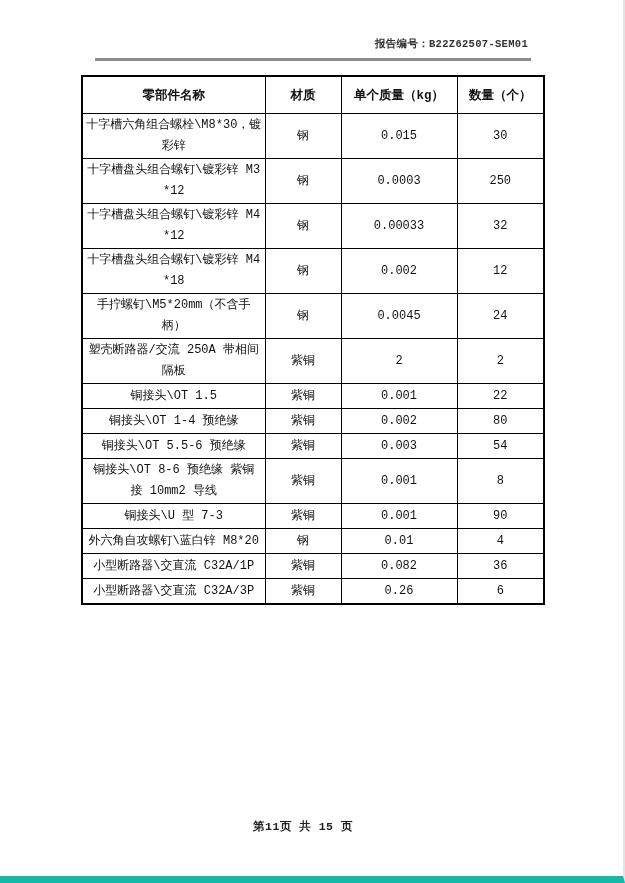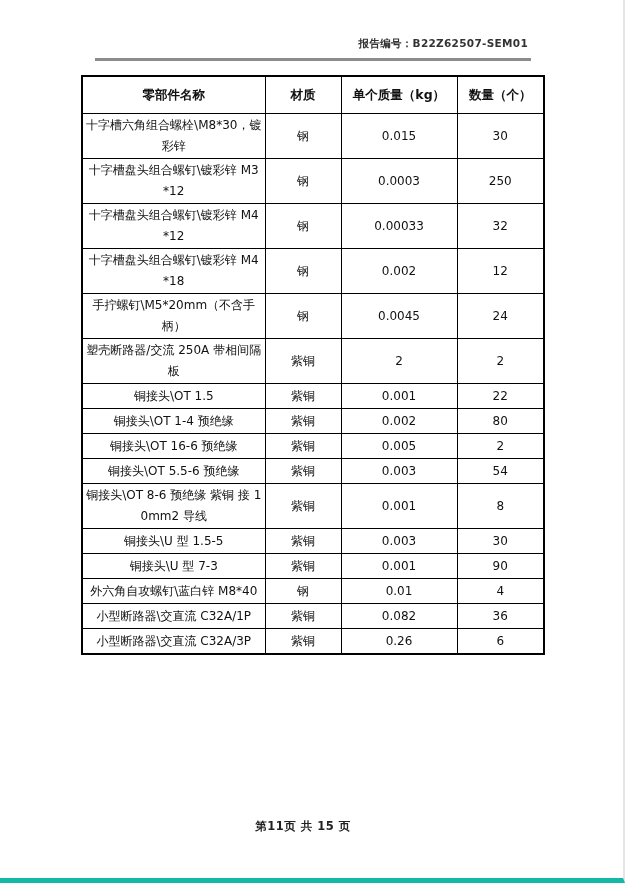--- a/index.html
+++ b/index.html
@@ -8,22 +8,23 @@
     background:#ffffff;
     font-family:"DejaVu Sans","Liberation Sans",sans-serif;
     color:#111;
     position:relative;
     overflow:hidden;
   }
   .page {
     position:absolute; inset:0;
     box-sizing:border-box;
     border-right:2px solid #e4e4e4;
-    border-bottom:5px solid #14b8a6;
+    border-bottom:7px solid #14b8a6;
     background:#fff;
+    font-family:Liberation Mono, monospace;
   }
   .report-no {
     position:absolute; top:37px; right:95px;
     font-size:10.5px; font-weight:bold; color:#333;
     letter-spacing:0.3px;
     white-space:nowrap;
   }
   .rule {
     position:absolute; top:58px; left:95px;
     width:436px; height:3px;
@@ -133,51 +134,39 @@
           <td>0.001</td>
           <td>22</td>
         </tr>
         <tr>
           <td>铜接头\OT 1-4 预绝缘</td>
           <td>紫铜</td>
           <td>0.002</td>
           <td>80</td>
         </tr>
         <tr>
-          <td>铜接头\OT 16-6 预绝缘</td>
-          <td>紫铜</td>
-          <td>0.005</td>
-          <td>2</td>
-        </tr>
-        <tr>
           <td>铜接头\OT 5.5-6 预绝缘</td>
           <td>紫铜</td>
           <td>0.003</td>
           <td>54</td>
         </tr>
         <tr>
           <td>铜接头\OT 8-6 预绝缘  紫铜 接 10mm2 导线</td>
           <td>紫铜</td>
           <td>0.001</td>
           <td>8</td>
         </tr>
         <tr>
-          <td>铜接头\U 型 1.5-5</td>
-          <td>紫铜</td>
-          <td>0.003</td>
-          <td>30</td>
-        </tr>
-        <tr>
           <td>铜接头\U 型 7-3</td>
           <td>紫铜</td>
           <td>0.001</td>
           <td>90</td>
         </tr>
         <tr>
-          <td>外六角自攻螺钉\蓝白锌 M8*40</td>
+          <td>外六角自攻螺钉\蓝白锌 M8*20</td>
           <td>钢</td>
           <td>0.01</td>
           <td>4</td>
         </tr>
         <tr>
           <td>小型断路器\交直流 C32A/1P</td>
           <td>紫铜</td>
           <td>0.082</td>
           <td>36</td>
         </tr>

